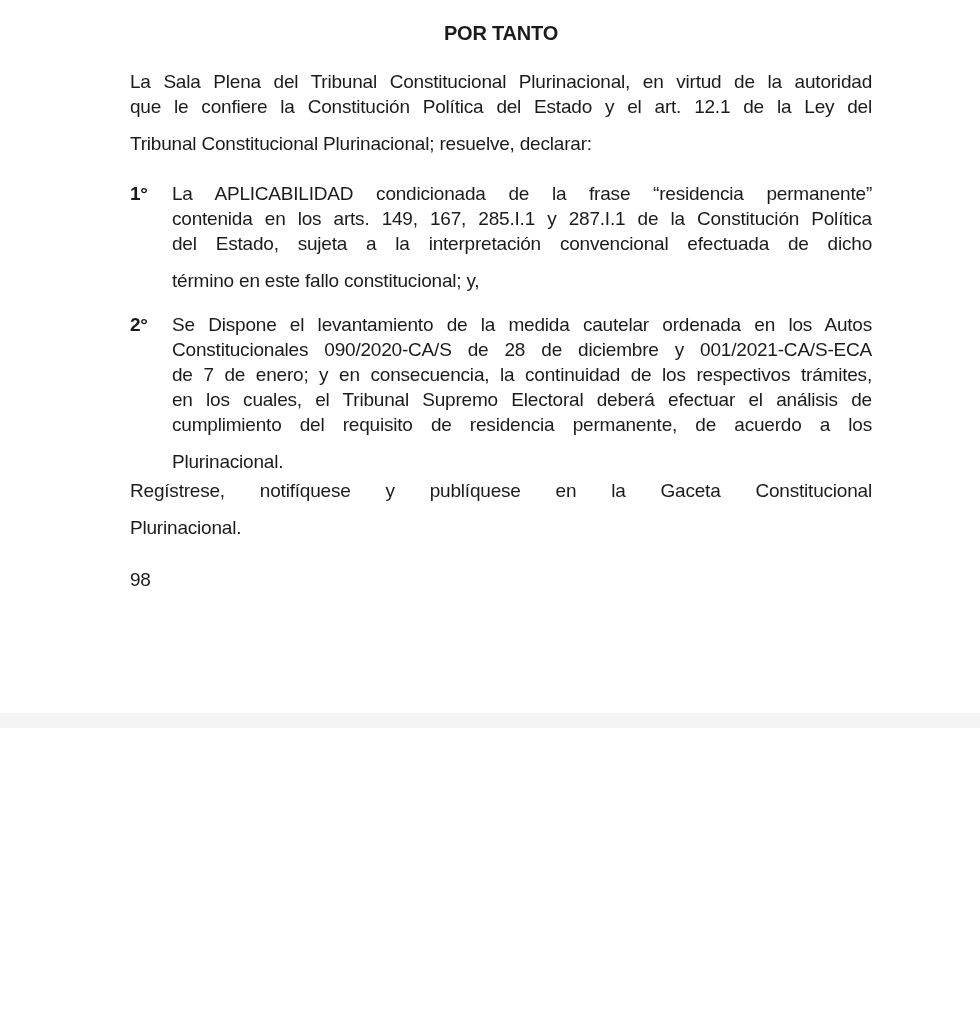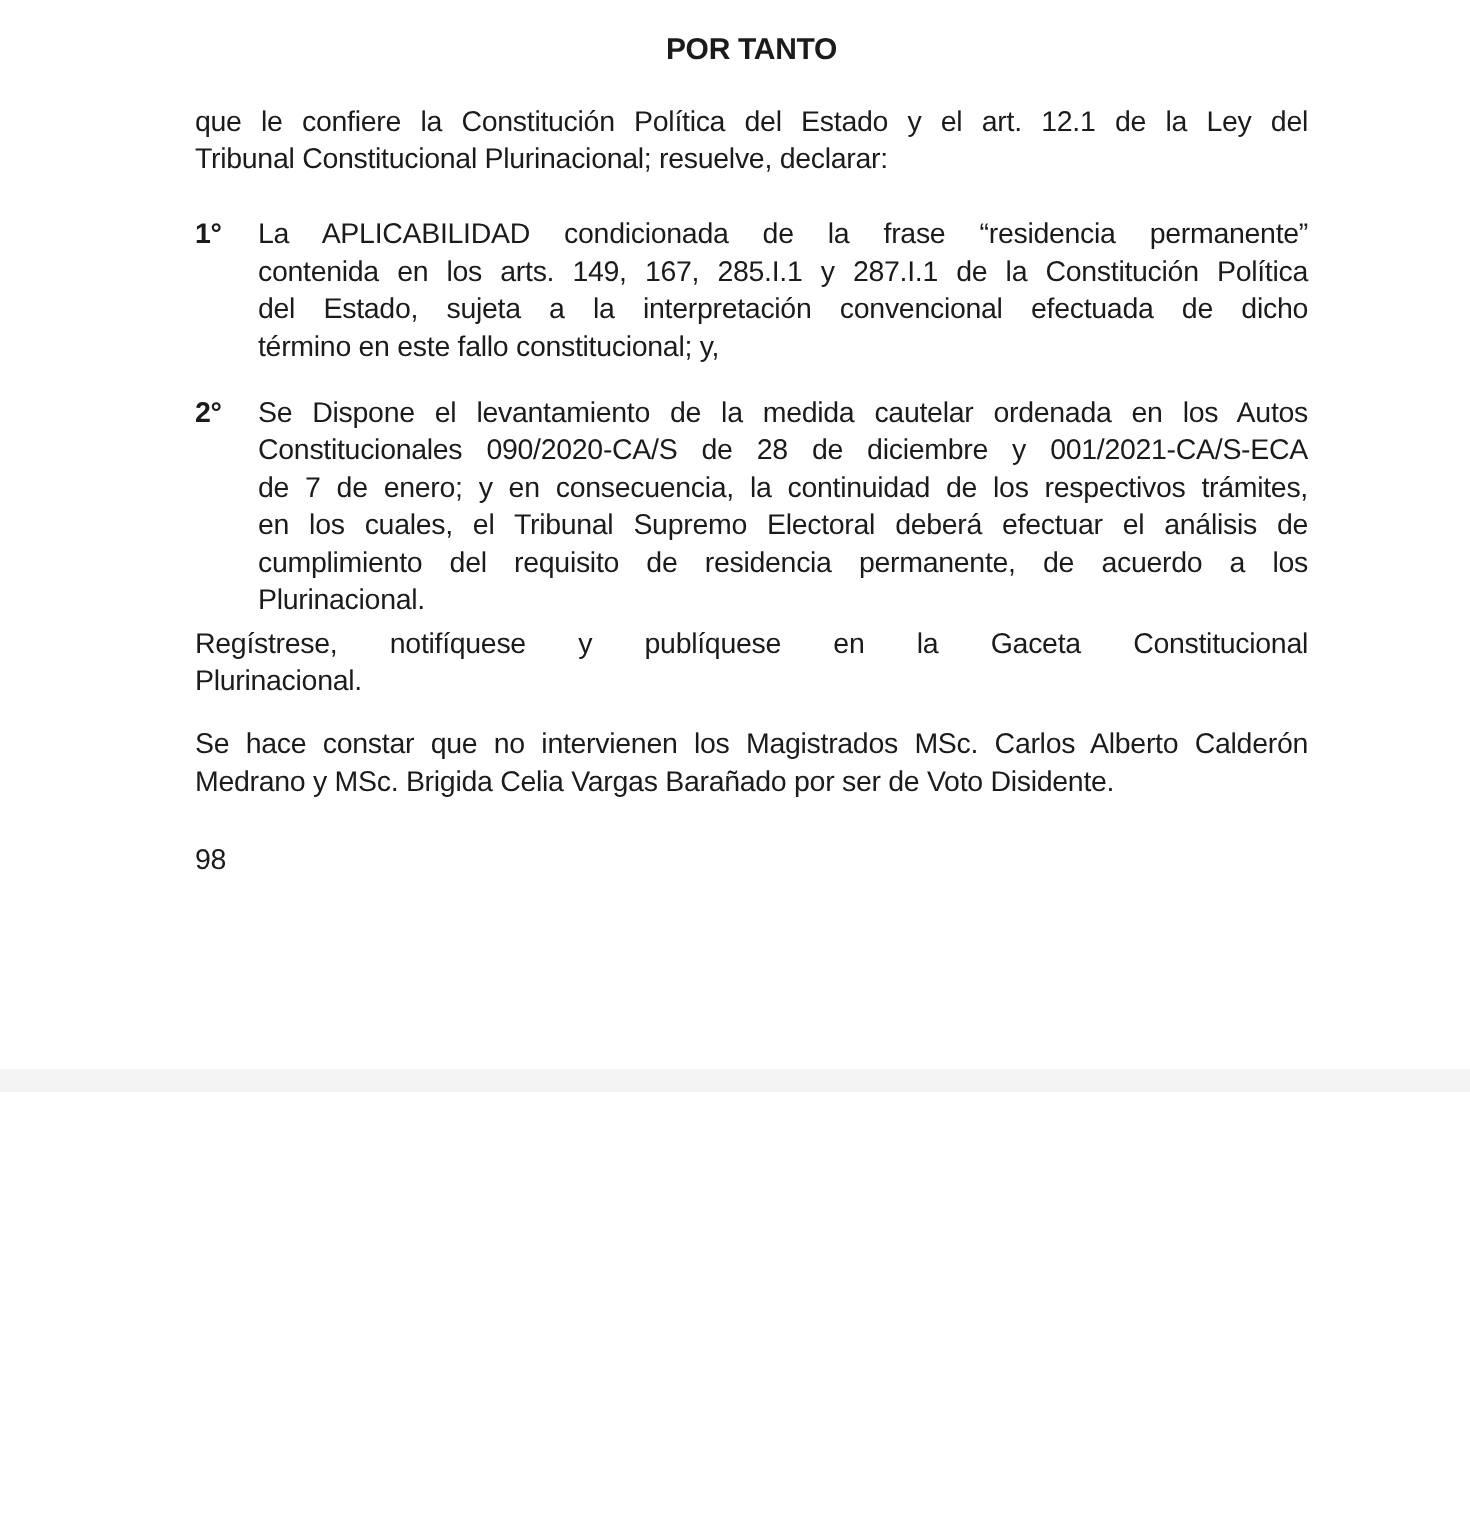--- a/index.html
+++ b/index.html
@@ -38,20 +38,21 @@
     line-height: 25px;
   }
   .line {
     line-height: 25px;
     text-align: justify;
     text-align-last: justify;
   }
   .line.final {
     text-align: right;
     text-align-last: left;
+    margin-top: 12px;
   }
   .bold, .block.allbold .line { font-weight: normal; }
   
   .block.b0 { margin-top: 23px; }   
   .block.b1 { margin-top: 25px; }   
   .block.b2 { margin-top: 19px; }   
   .block.b3 { margin-top: 4px;  }   
   .block.b4 { margin-top: 17px; }   
   .page-number {
     margin-top: 27px;
@@ -66,20 +67,21 @@
   }
 </style>
 </head>
 <body style="background: rgb(255, 255, 255);">
 
 <div class="viewer">
   <div class="doc-column" style="color: rgb(27, 27, 27);">
     <div class="doc-title">POR TANTO</div>
     <div id="doc-body">
         <div class="block b0 paragraph">
+          <div class="line"><span>La Sala Plena del Tribunal Constitucional Plurinacional, en virtud de la autoridad</span></div>
           <div class="line"><span>que le confiere la Constitución Política del Estado y el art. 12.1 de la Ley del</span></div>
           <div class="line final"><span>Tribunal Constitucional Plurinacional; resuelve, declarar:</span></div>
         </div>
         <div class="block b1 numbered">
           <span class="item-number">1°</span>
           <div class="line"><span>La </span><span class="bold">APLICABILIDAD condicionada</span><span> de la frase “residencia permanente”</span></div>
           <div class="line"><span>contenida en los arts. 149, 167, 285.I.1 y 287.I.1 de la Constitución Política</span></div>
           <div class="line"><span>del Estado, sujeta a la interpretación convencional efectuada de dicho</span></div>
           <div class="line final"><span>término en este fallo constitucional; y,</span></div>
         </div>
@@ -89,21 +91,17 @@
           <div class="line"><span>Constitucionales 090/2020-CA/S de 28 de diciembre y 001/2021-CA/S-ECA</span></div>
           <div class="line"><span>de 7 de enero; y en consecuencia, la continuidad de los respectivos trámites,</span></div>
           <div class="line"><span>en los cuales, el Tribunal Supremo Electoral deberá efectuar el análisis de</span></div>
           <div class="line"><span>cumplimiento del requisito de residencia permanente, de acuerdo a los</span></div>
           <div class="line final"><span>Plurinacional.</span></div>
         </div>
         <div class="block b3 paragraph allbold">
           <div class="line"><span>Regístrese, notifíquese y publíquese en la Gaceta Constitucional</span></div>
           <div class="line final"><span>Plurinacional.</span></div>
         </div>
-        <div class="block b4 paragraph">
-          <div class="line"><span>Se hace constar que no intervienen los Magistrados MSc. Carlos Alberto Calderón</span></div>
-          <div class="line final"><span>Medrano y MSc. Brigida Celia Vargas Barañado por ser de Voto Disidente.</span></div>
-        </div>
       </div>
     <div class="page-number">98</div>
   </div>
   <div class="page-separator" style="background: rgb(244, 244, 244);"></div>
 </div>
 
 </body></html>

